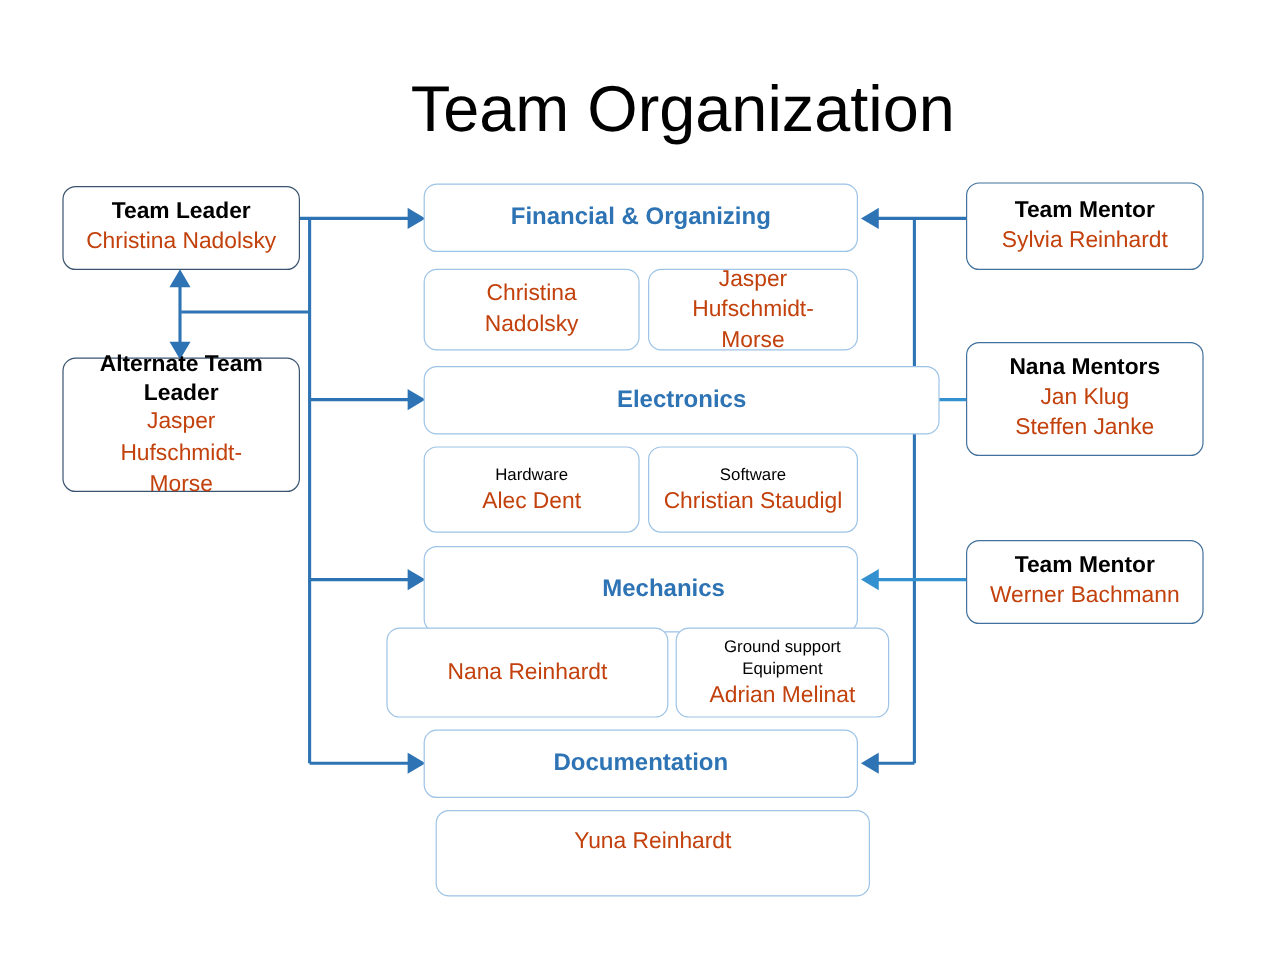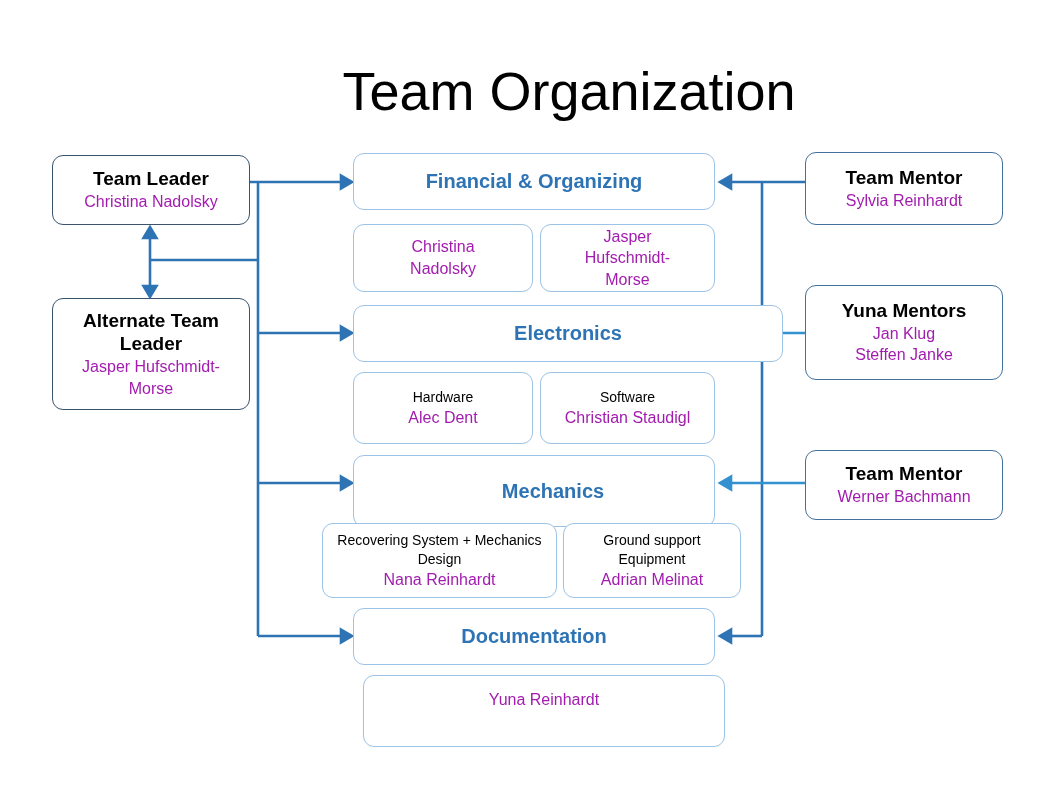--- a/index.html
+++ b/index.html
@@ -8,21 +8,21 @@
                 font-size:54px; font-weight:400; letter-spacing:0px; color:#000;padding-left:40px; }
   .box { position:absolute; box-sizing:border-box; background:#fff; border-radius:11px;
          display:flex; flex-direction:column; align-items:center; justify-content:center;
          text-align:center; }
   .outer  { border:1.6px solid #3a546e; }
   .mentor { border:1.6px solid #41719c; }
   .dept   { border:1.5px solid #9dc3e6; }
   .member { border:1.5px solid #9dc3e6; }
   .box-title  { font-weight:bold; font-size:19px; line-height:1.25; color:#000; }
   .dept-title { font-weight:bold; font-size:20px; color:#2e74b5; }
-  .name { font-size:16px; line-height:1.35; color:#a21caf; }
+  .name { font-size:19px; line-height:1.35; color:#c2410c; }
   .role { font-size:14px; font-weight:normal; line-height:1.35; color:#000; }
   .w120 { max-width:125px; }
   .w200 { max-width:205px; }
   .w165 { max-width:165px; }
   .top-align { justify-content:flex-start; padding-top:13px; }
   svg.connectors { position:absolute; left:0; top:0; width:1058px; height:794px; pointer-events:none; }
 </style>
 </head>
 <body>
 
@@ -101,21 +101,20 @@
   <div class="box member" style="left:540px; top:372px; width:175px; height:72px;">
     <div class="role">Software</div>
     <div class="name">Christian Staudigl</div>
   </div>
 
   <div class="box dept" style="left:353px; top:455px; width:362px; height:72px;padding-left:38px;">
     <div class="dept-title">Mechanics</div>
   </div>
 
   <div class="box member" style="left:322px; top:523px; width:235px; height:75px;">
-    <div class="role w200">Recovering System + Mechanics Design</div>
     <div class="name">Nana Reinhardt</div>
   </div>
 
   <div class="box member" style="left:563px; top:523px; width:178px; height:75px;">
     <div class="role w165" style="max-width:130px;">Ground support Equipment</div>
     <div class="name">Adrian Melinat</div>
   </div>
 
   <div class="box dept" style="left:353px; top:608px; width:362px; height:57px;">
     <div class="dept-title">Documentation</div>
@@ -124,21 +123,21 @@
   <div class="box member top-align" style="left:363px; top:675px; width:362px; height:72px;">
     <div class="name">Yuna Reinhardt</div>
   </div>
 
   <div class="box mentor" style="left:805px; top:152px; width:198px; height:73px;">
     <div class="box-title">Team Mentor</div>
     <div class="name">Sylvia Reinhardt</div>
   </div>
 
   <div class="box mentor" style="left:805px; top:285px; width:198px; height:95px;">
-    <div class="box-title">Yuna Mentors</div>
+    <div class="box-title">Nana Mentors</div>
     <div class="name">Jan Klug</div>
     <div class="name">Steffen Janke</div>
   </div>
 
   <div class="box mentor" style="left:805px; top:450px; width:198px; height:70px;">
     <div class="box-title">Team Mentor</div>
     <div class="name">Werner Bachmann</div>
   </div>
 
 </div>

